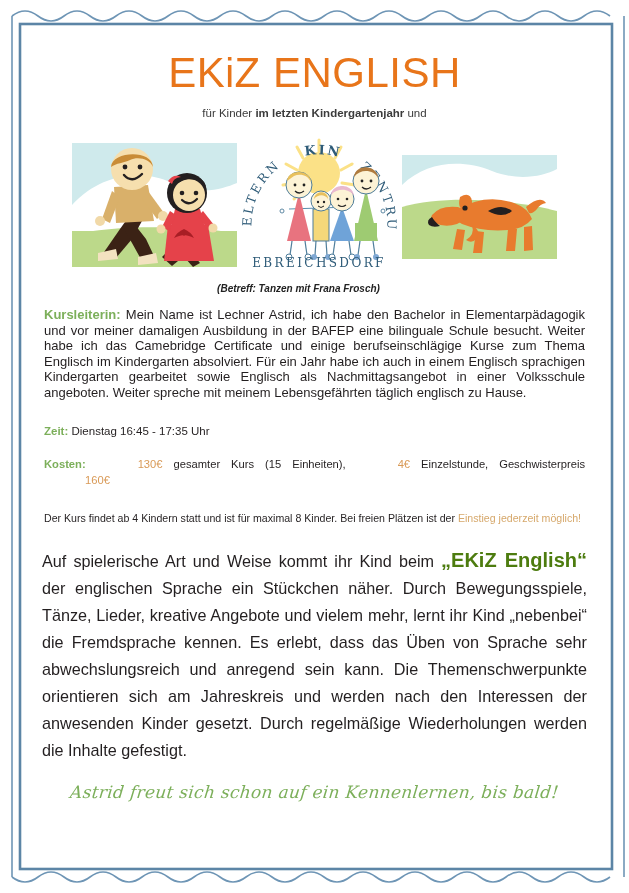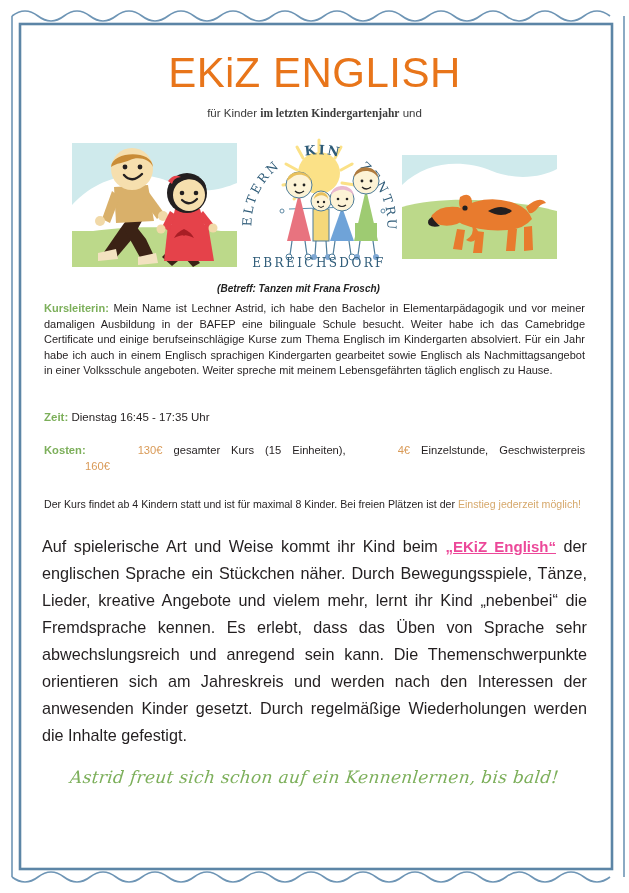--- a/index.html
+++ b/index.html
@@ -52,21 +52,21 @@
   }
   .brand-title .kiz-lower {
     font-size: 40px;
   }
   .subtitle {
     margin-top: 9px;
     font-size: 11.5px;
     line-height: 16px;
     color: #3b3b3b;
   }
-  .subtitle b { font-weight: bold; font-family: Liberation Serif, serif; }
+  .subtitle b { font-weight: bold; }
 
   
   .imgstrip {
     margin-top: 16px;
     height: 132px;
     position: relative;
   }
   .pic {
     position: absolute;
     overflow: hidden;
@@ -97,28 +97,28 @@
   .betreff {
     text-align: center;
     font-size: 10px;
     font-style: italic;
     font-weight: bold;
     color: #222;
     margin-top: 2px;
     margin-left: -32px;
   }
   .para {
-    margin-top: 7px;
-    font-size: 11px;
+    margin-top: 13px;
+    font-size: 13px;
     line-height: 15.6px;
     text-align: justify;
     color: #231f20;
   }
   .row-zeit {
-    margin-top: 30px;
+    margin-top: 22px;
     font-size: 11.5px;
     line-height: 16px;
   }
   .row-kosten {
     margin-top: 17px;
     font-size: 11.2px;
     line-height: 16px;
     text-align: justify;
     text-align-last: justify;
   }
@@ -133,24 +133,23 @@
 
   
   .bigpara {
     margin: 20px 12px 0 12px;
     font-size: 16.2px;
     line-height: 27px;
     text-align: justify;
     color: #231f20;
   }
   .bigpara .ekiz-quote {
-    color: #ec4899;
+    color: #4d7c0f;
     font-weight: bold;
-    font-size: 15px;
-    text-decoration: underline;
+    font-size: 20px;
   }
 
   
   .signature {
     margin-top: 18px;
     text-align: center;
     font-family: "DejaVu Serif", serif;
     font-style: italic;
     font-size: 17px;
     color: #7CAF5A;

